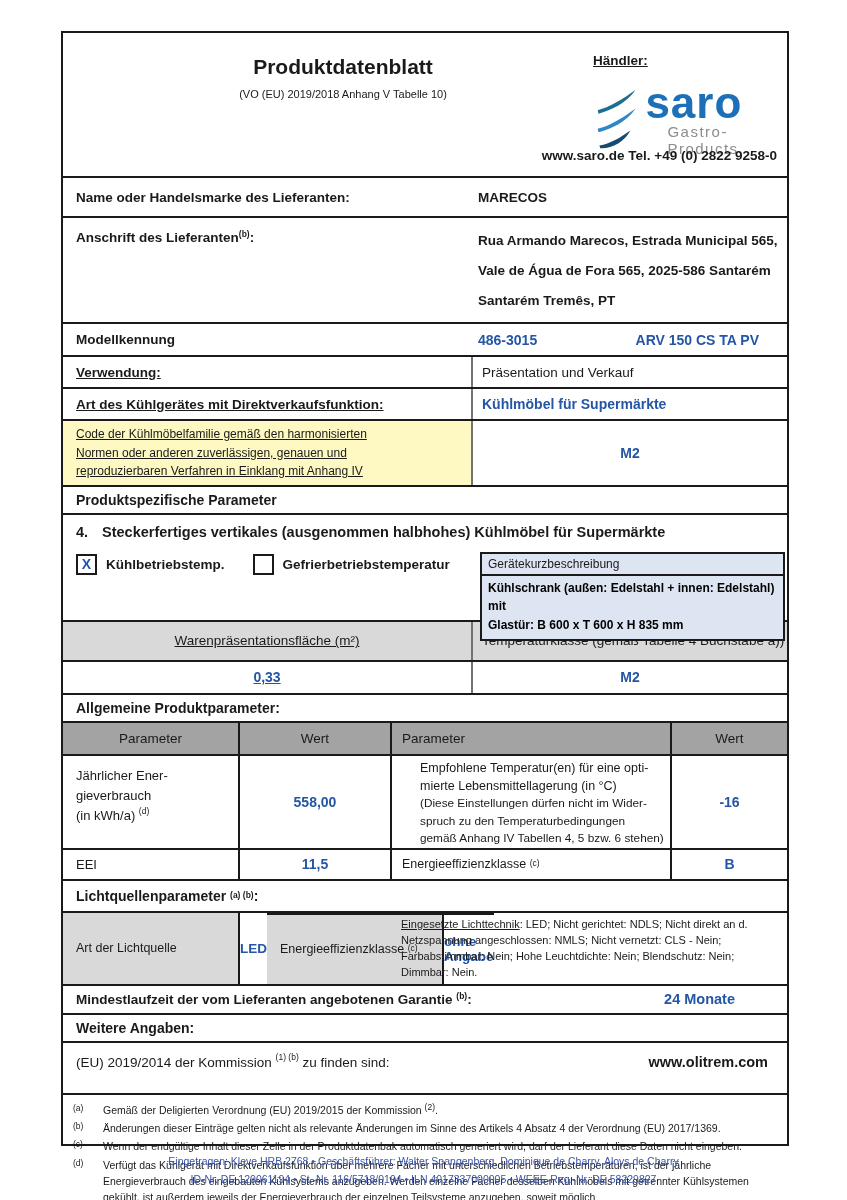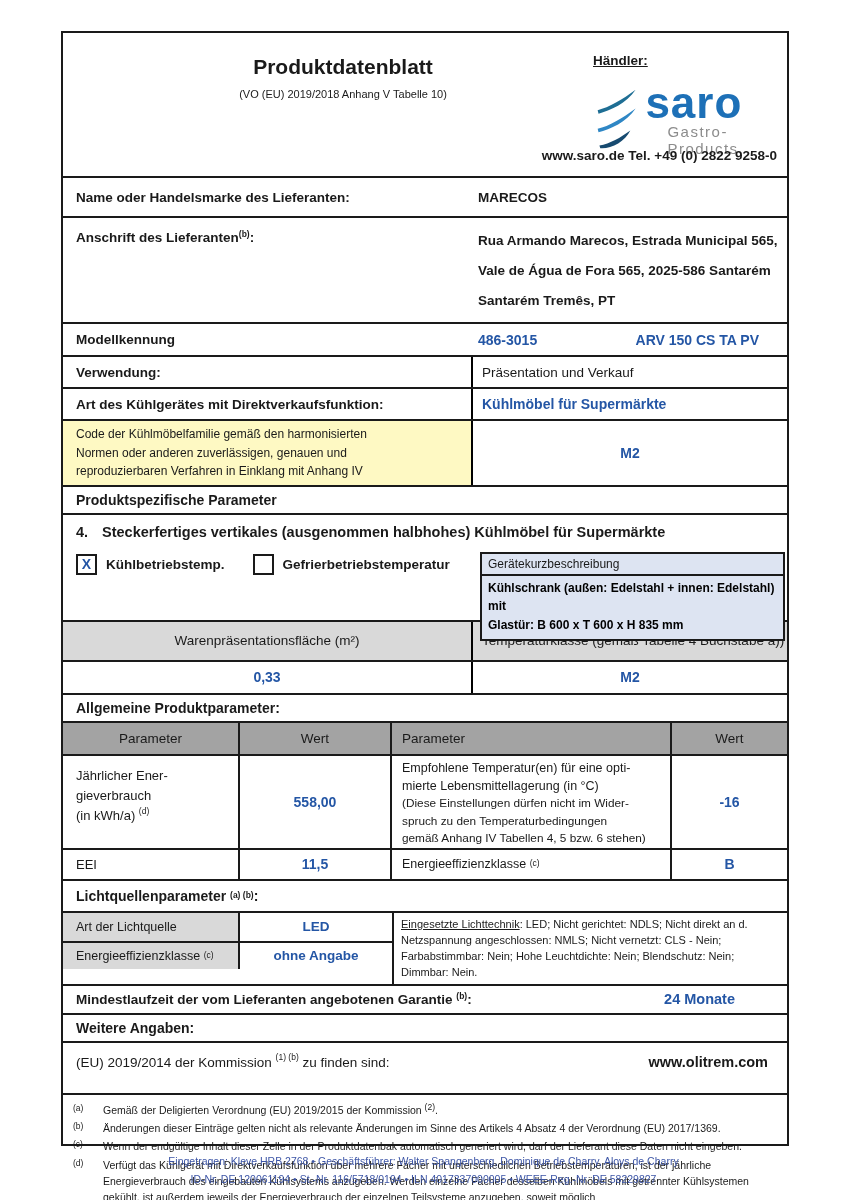--- a/index.html
+++ b/index.html
@@ -14,21 +14,21 @@
   }
   .doc {
     position: absolute; left: 61px; top: 31px;
     width: 728px; height: 1115px;
     border: 2px solid #1a1a1a;
     background: #fff;
   }
   .row { display: flex; border-top: 2px solid #1a1a1a; align-items: stretch; }
   .lblcell { width: 410px; padding-left: 13px; }
   .valcell { flex: 1; }
-  .divided > .lblcell { border-right: 2px solid #000000; }
+  .divided > .lblcell { border-right: 2px solid #737373; text-decoration: underline; }
   .blue { color: #2456a5; font-weight: bold; }
   sup.fn { font-size: 8.5px; font-weight: bold; vertical-align: top; position: relative; top: -1px; }
   sup.fn-reg { font-size: 8.5px; font-weight: normal; vertical-align: top; position: relative; top: -1px; }
 
   
   .header { position: relative; height: 143px; }
   .doc-title { position:absolute; left: 130px; top: 22px; width: 300px; text-align:center;
                font-size: 21px; font-weight: bold; }
   .doc-subtitle { position:absolute; left: 105px; top: 55px; width: 350px; text-align:center; font-size: 11px; }
   .haendler { position:absolute; left: 530px; top: 20px; font-size: 13.5px; font-weight: bold; text-decoration: underline; }
@@ -86,31 +86,31 @@
   .tbl-head { min-height: 33px; background:#a3a3a3; }
   .c1 { width: 177px; border-right: 2px solid #1a1a1a; }
   .c2 { width: 152px; border-right: 2px solid #1a1a1a; }
   .c3 { width: 280px; border-right: 2px solid #1a1a1a; }
   .c4 { flex: 1; }
   .tbl-head .c1, .tbl-head .c2, .tbl-head .c4 { display:flex; align-items:center; justify-content:center; font-size: 13.5px; }
   .tbl-head .c3 { display:flex; align-items:center; font-size: 13.5px; padding-left: 10px; }
   .tbl-r1 { min-height: 92px; }
   .tbl-r1 .c1 { padding: 10px 6px 0 13px; font-size: 13px; line-height: 1.55; }
   .tbl-r1 .c2, .tbl-r1 .c4 { display:flex; align-items:center; justify-content:center; font-size: 14px; }
-  .tbl-r1 .c3 { padding: 4px 6px 0 10px; }
+  .tbl-r1 .c3 { padding: 4px 6px 0 28px; }
   .t-line { font-size: 12.5px; line-height: 1.42; }
   .t-line-sm { font-size: 11.8px; line-height: 1.48; }
   .tbl-r2 { min-height: 31px; }
   .tbl-r2 .c1 { display:flex; align-items:center; font-size: 13px; padding-left: 13px; }
   .tbl-r2 .c2, .tbl-r2 .c4 { display:flex; align-items:center; justify-content:center; font-size: 14px; }
   .tbl-r2 .c3 { display:flex; align-items:center; font-size: 12.5px; padding-left: 10px; }
 
   .licht-title { min-height: 32px; align-items:center; font-size: 14px; font-weight: bold; padding-left: 13px; }
   .light-tbl { display:flex; }
-  .light-left { width: 331px; display:flex; flex-direction: column; border-right: 2px solid #1a1a1a; }
+  .light-left { width: 331px; display:flex; flex-direction: row; border-right: 2px solid #1a1a1a; }
   .light-row { display:flex; min-height: 28px; }
   .light-row + .light-row { border-top: 2px solid #1a1a1a; }
   .light-lbl { width: 177px; background:#d9d9d9; border-right: 2px solid #1a1a1a; display:flex; align-items:center; font-size: 12.5px; padding-left: 13px; }
   .light-val { flex:1; display:flex; align-items:center; justify-content:center; font-size: 13.5px; }
   .light-right { flex: 1; padding: 3px 8px 3px 7px; font-size: 11px; line-height: 1.48; }
   .u { text-decoration: underline; }
 
   .warranty-row { min-height: 29px; align-items:center; }
   .warranty-lbl { font-size: 13.5px; font-weight: bold; padding-left: 13px; }
   .warranty-val { font-size: 14.5px; margin-left:auto; margin-right: 52px; }

